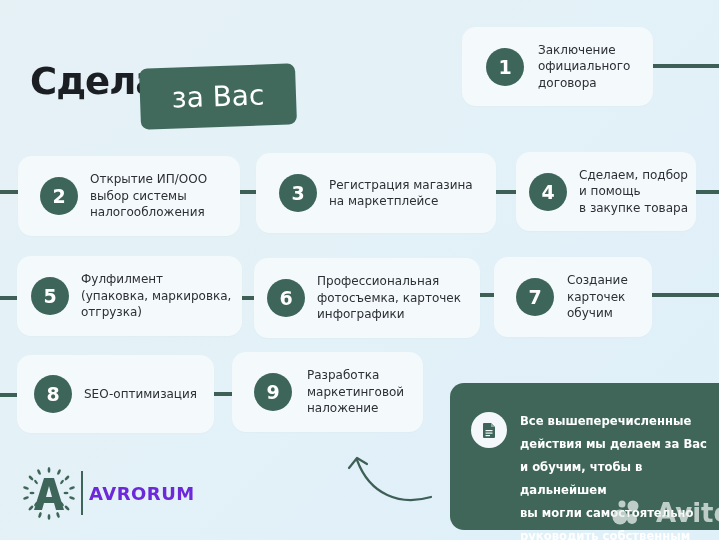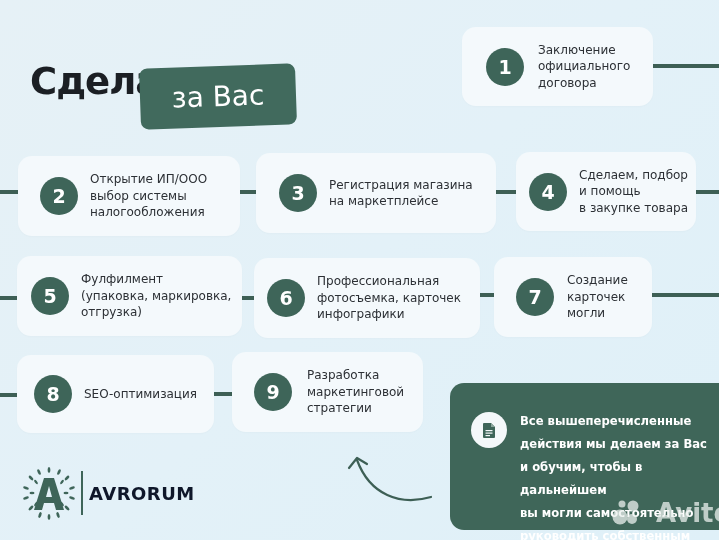--- a/index.html
+++ b/index.html
@@ -65,21 +65,21 @@
   .avito {
     position: absolute; left: 612px; top: 498px;
     display: flex; align-items: center; gap: 16px;
     color: rgba(235,240,238,0.75); font-weight: bold; font-size: 26px;
   }
   .logo {
     position: absolute; left: 22px; top: 466px;
     display: flex; align-items: center;
   }
   .logo-name {
-    font-weight: bold; font-size: 18px; color: #0f172a; letter-spacing: 0.5px;
+    font-weight: bold; font-size: 18px; color: #6d28d9; letter-spacing: 0.5px;
   }
   .logo-sep { width: 2px; height: 44px; background: #3e6559; margin: 0 6px 0 5px; }
 </style>
 </head>
 <body>
 
 <div class="title">Сделаем</div>
 <div class="title-badge">за Вас</div>
 
 <div class="line" style="left:653px;top:64px;width:66px;"></div>
@@ -132,33 +132,33 @@
   <div class="num" style="margin-left:13px;margin-right:12px;">6</div>
   <div class="card-text">Профессиональная
 фотосъемка, карточек
 инфографики</div>
 </div>
 
 <div class="card" style="left:494px;top:257px;width:158px;height:80px;">
   <div class="num" style="margin-left:22px;margin-right:13px;">7</div>
   <div class="card-text">Создание
 карточек
-могли</div>
+обучим</div>
 </div>
 
 <div class="card" style="left:17px;top:355px;width:197px;height:78px;">
   <div class="num" style="margin-left:17px;margin-right:12px;">8</div>
   <div class="card-text">SEO-оптимизация</div>
 </div>
 
 <div class="card" style="left:232px;top:352px;width:191px;height:80px;">
   <div class="num" style="margin-left:22px;margin-right:15px;">9</div>
   <div class="card-text">Разработка
 маркетинговой
-стратегии</div>
+наложение</div>
 </div>
 
 <svg style="position:absolute;left:345px;top:450px;" width="100" height="60" viewBox="0 0 100 60">
   <path d="M86 47 C 55 56, 25 45, 12 10" fill="none" stroke="#3d5f55" stroke-width="2.2" stroke-linecap="round"></path>
   <path d="M4 18 L 12 8 L 22 14" fill="none" stroke="#3d5f55" stroke-width="2.2" stroke-linecap="round" stroke-linejoin="round"></path>
 </svg>
 
 <div class="info"></div>
 <div class="info-icon">
   <svg width="12" height="15" viewBox="0 0 12 15">

